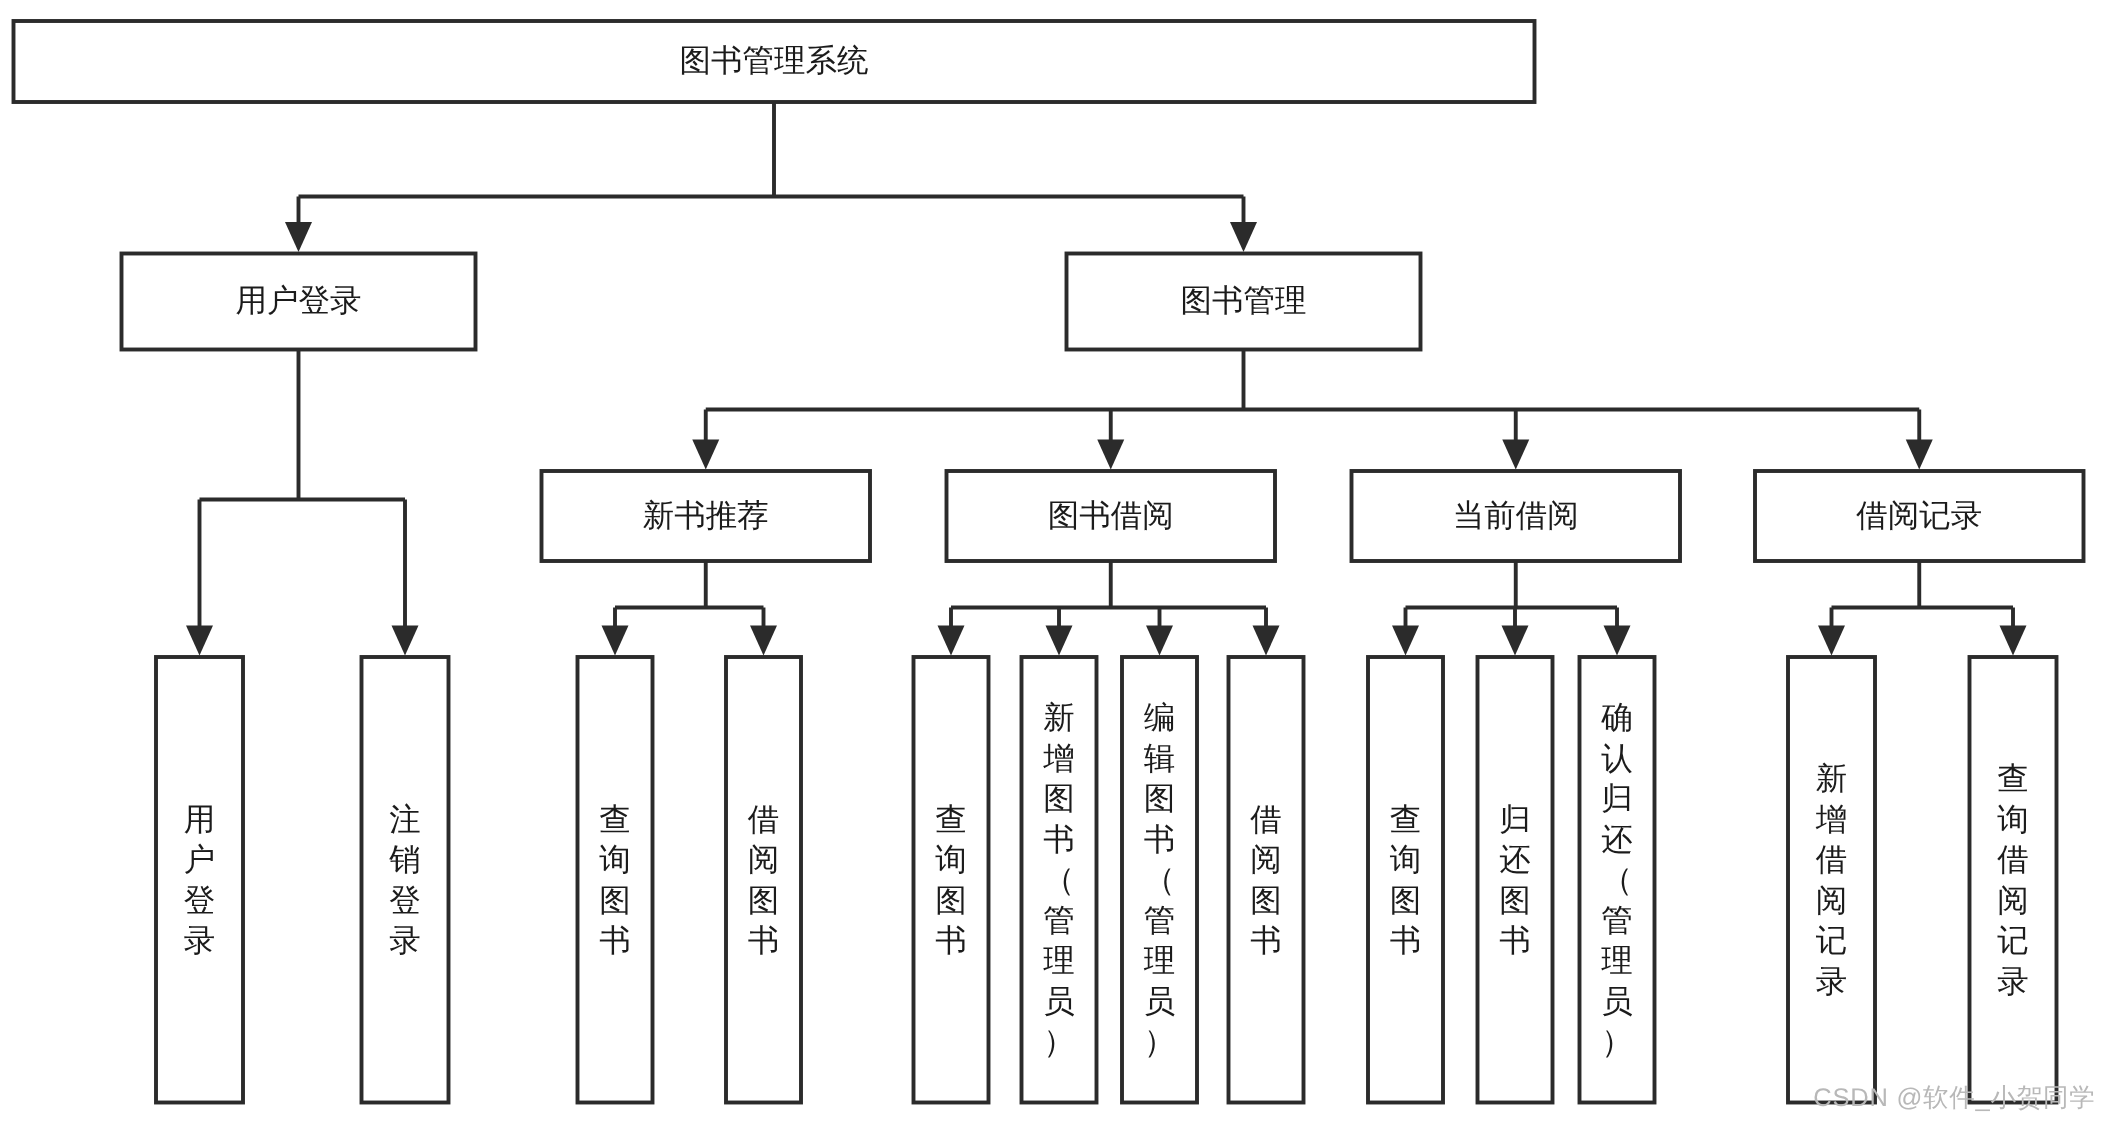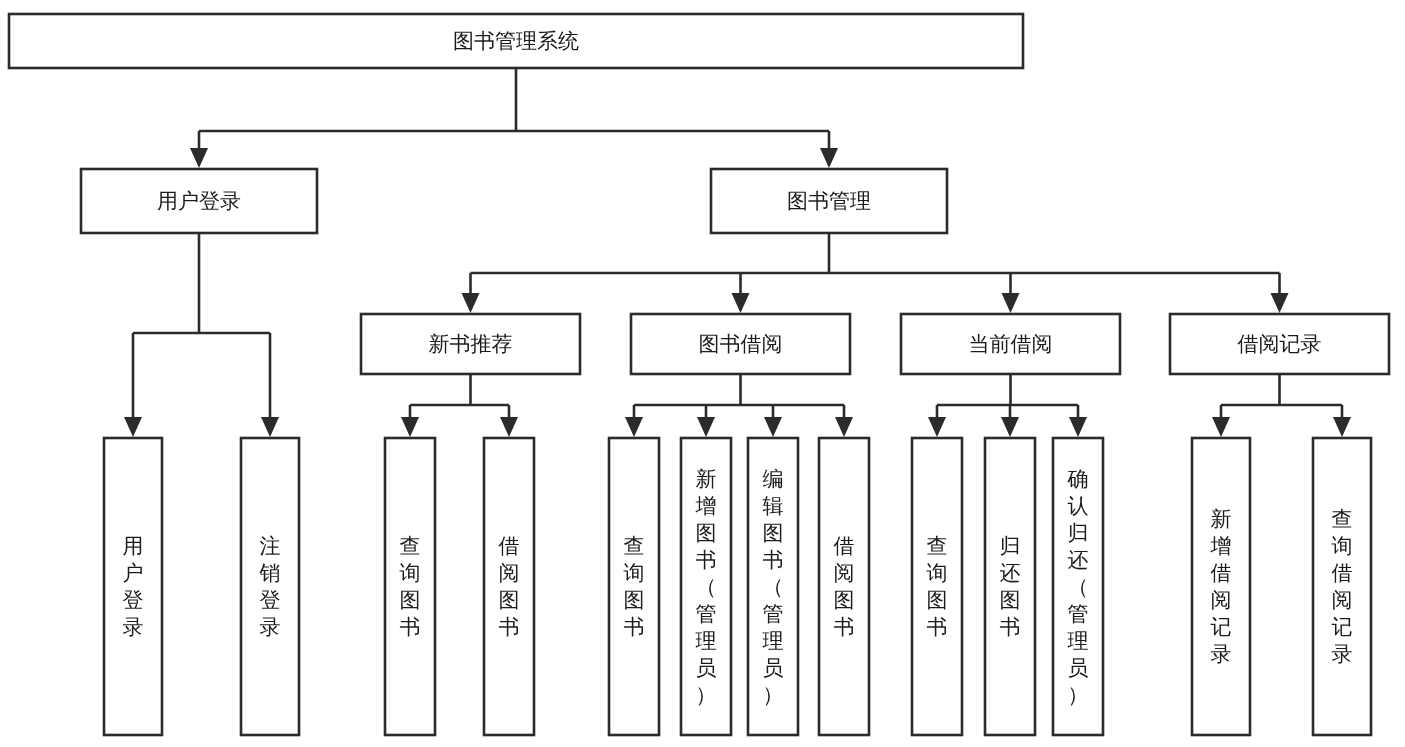--- a/index.html
+++ b/index.html
@@ -216,13 +216,14 @@
         <g>
           <rect class="node-box" x="1192" y="438" width="58" height="297"></rect>
           <text class="node-label vertical" x="1221" y="520"><tspan x="1221" dy="0">新</tspan><tspan x="1221" dy="27">增</tspan><tspan x="1221" dy="27">借</tspan><tspan x="1221" dy="27">阅</tspan><tspan x="1221" dy="27">记</tspan><tspan x="1221" dy="27">录</tspan></text>
         </g>
         <g>
           <rect class="node-box" x="1313" y="438" width="58" height="297"></rect>
           <text class="node-label vertical" x="1342" y="520"><tspan x="1342" dy="0">查</tspan><tspan x="1342" dy="27">询</tspan><tspan x="1342" dy="27">借</tspan><tspan x="1342" dy="27">阅</tspan><tspan x="1342" dy="27">记</tspan><tspan x="1342" dy="27">录</tspan></text>
         </g>
       </g>
   </svg>
+  <div class="watermark">CSDN @软件_小贺同学</div>
 </div>
 
 </body></html>

